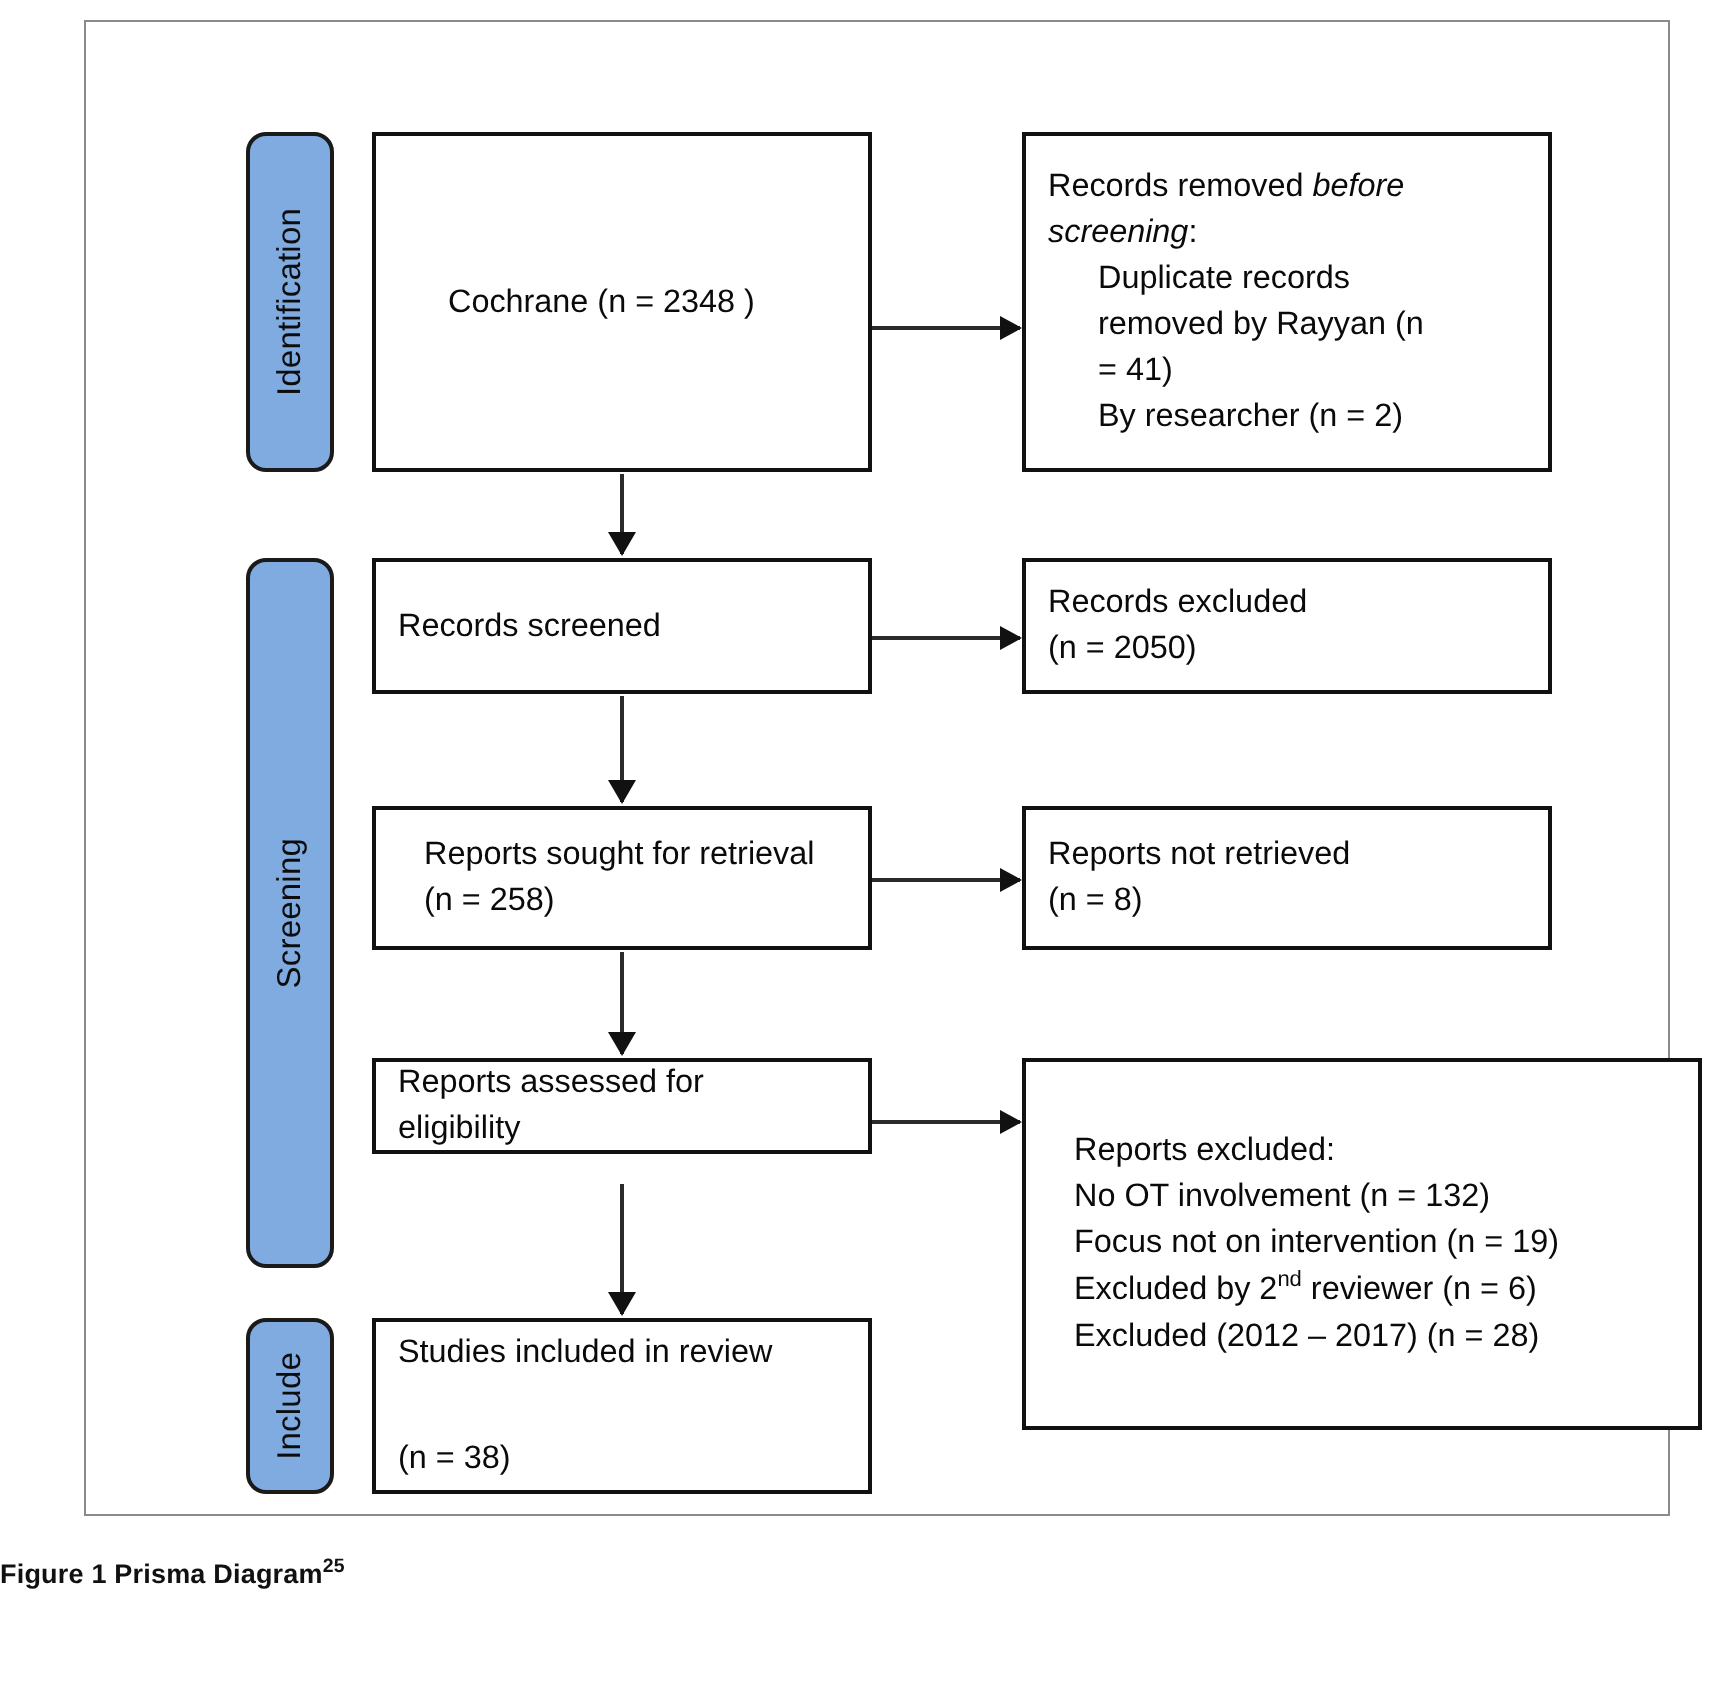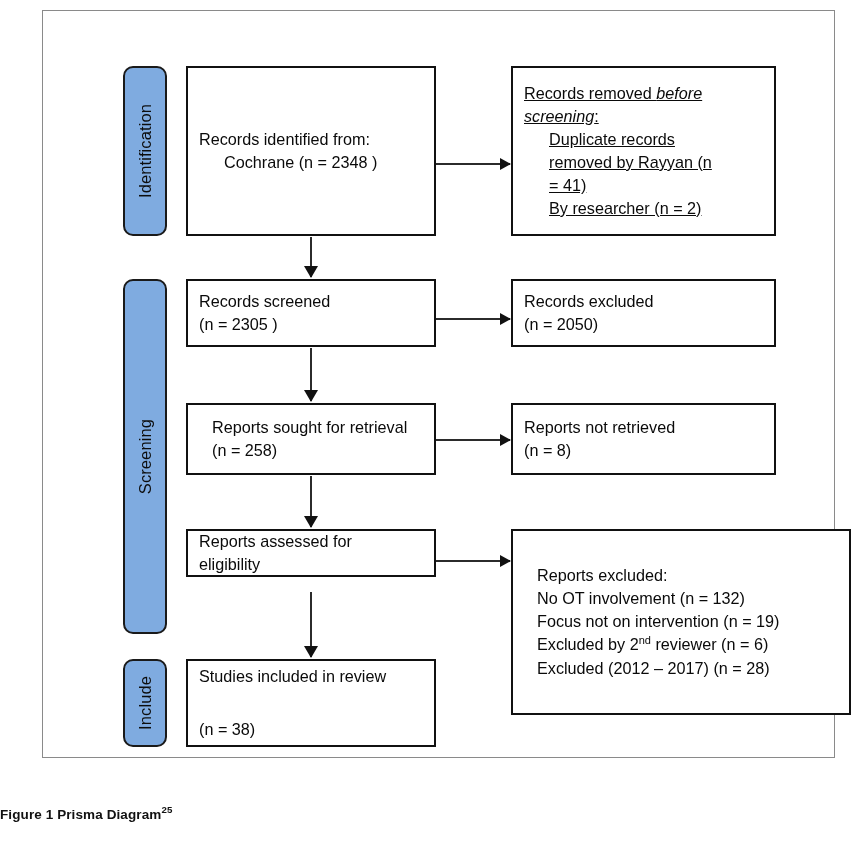--- a/index.html
+++ b/index.html
@@ -72,21 +72,21 @@
     font-size: 16.2px;
     line-height: 1.42;
     color: #0a0a0a;
   }
   .flow-box .line { white-space: pre-wrap; }
   .flow-box .indent { padding-left: 25px; }
   .flow-box em { font-style: italic; }
   .flow-box sup { font-size: 0.68em; vertical-align: super; }
 
   #box-identified      { left: 143px; top: 55px;  width: 250px; height: 170px; }
-  #box-removed         { left: 468px; top: 55px;  width: 265px; height: 170px; text-decoration: underline; }
+  #box-removed         { left: 468px; top: 55px;  width: 265px; height: 170px; }
   #box-screened        { left: 143px; top: 268px; width: 250px; height: 68px;  }
   #box-excluded        { left: 468px; top: 268px; width: 265px; height: 68px;  }
   #box-sought          { left: 143px; top: 392px; width: 250px; height: 72px; padding-left: 24px;  }
   #box-notretrieved    { left: 468px; top: 392px; width: 265px; height: 72px;  }
   #box-assessed        { left: 143px; top: 518px; width: 250px; height: 48px;  }
   #box-repexcluded     { left: 468px; top: 518px; width: 340px; height: 186px; padding-left: 24px; }
   #box-included        { left: 143px; top: 648px; width: 250px; height: 88px; justify-content: space-between;  }
 
   
   .h-connector {
@@ -128,21 +128,21 @@
 
   #conn-v-1 { left: 267px; top: 226px; height: 40px; }
   #conn-v-2 { left: 267px; top: 337px; height: 53px; }
   #conn-v-3 { left: 267px; top: 465px; height: 51px; }
   #conn-v-4 { left: 267px; top: 581px; height: 65px; }
 
   
   .caption {
     position: absolute;
     left: 0px;
-    top: 804px;
+    top: 778px;
     font-size: 13.5px;
     font-weight: bold;
     color: #111111;
     letter-spacing: 0.1px;
   }
   .caption sup { font-size: 0.72em; vertical-align: super; }
 </style>
 </head>
 <body>
 
@@ -156,36 +156,34 @@
 
     <div class="stage-pill" id="pill-screening">
       <span class="stage-label">Screening</span>
     </div>
 
     <div class="stage-pill" id="pill-include">
       <span class="stage-label">Include</span>
     </div>
 
     <div class="flow-box" id="box-identified">
-      <span class="line">Records identified from:</span>
       <span class="line indent">Cochrane (n = 2348 )</span>
     </div>
 
     <div class="flow-box" id="box-removed">
       <span class="line"><span>Records removed </span><em>before</em></span>
       <span class="line"><em>screening</em><span>:</span></span>
       <span class="line indent">Duplicate records</span>
       <span class="line indent">removed by Rayyan (n</span>
       <span class="line indent">= 41)</span>
       <span class="line indent">By researcher (n = 2)</span>
     </div>
 
     <div class="flow-box" id="box-screened">
       <span class="line">Records screened</span>
-      <span class="line">(n = 2305 )</span>
     </div>
 
     <div class="flow-box" id="box-excluded">
       <span class="line">Records excluded</span>
       <span class="line">(n = 2050)</span>
     </div>
 
     <div class="flow-box" id="box-sought">
       <span class="line">Reports sought for retrieval</span>
       <span class="line">(n = 258)</span>

